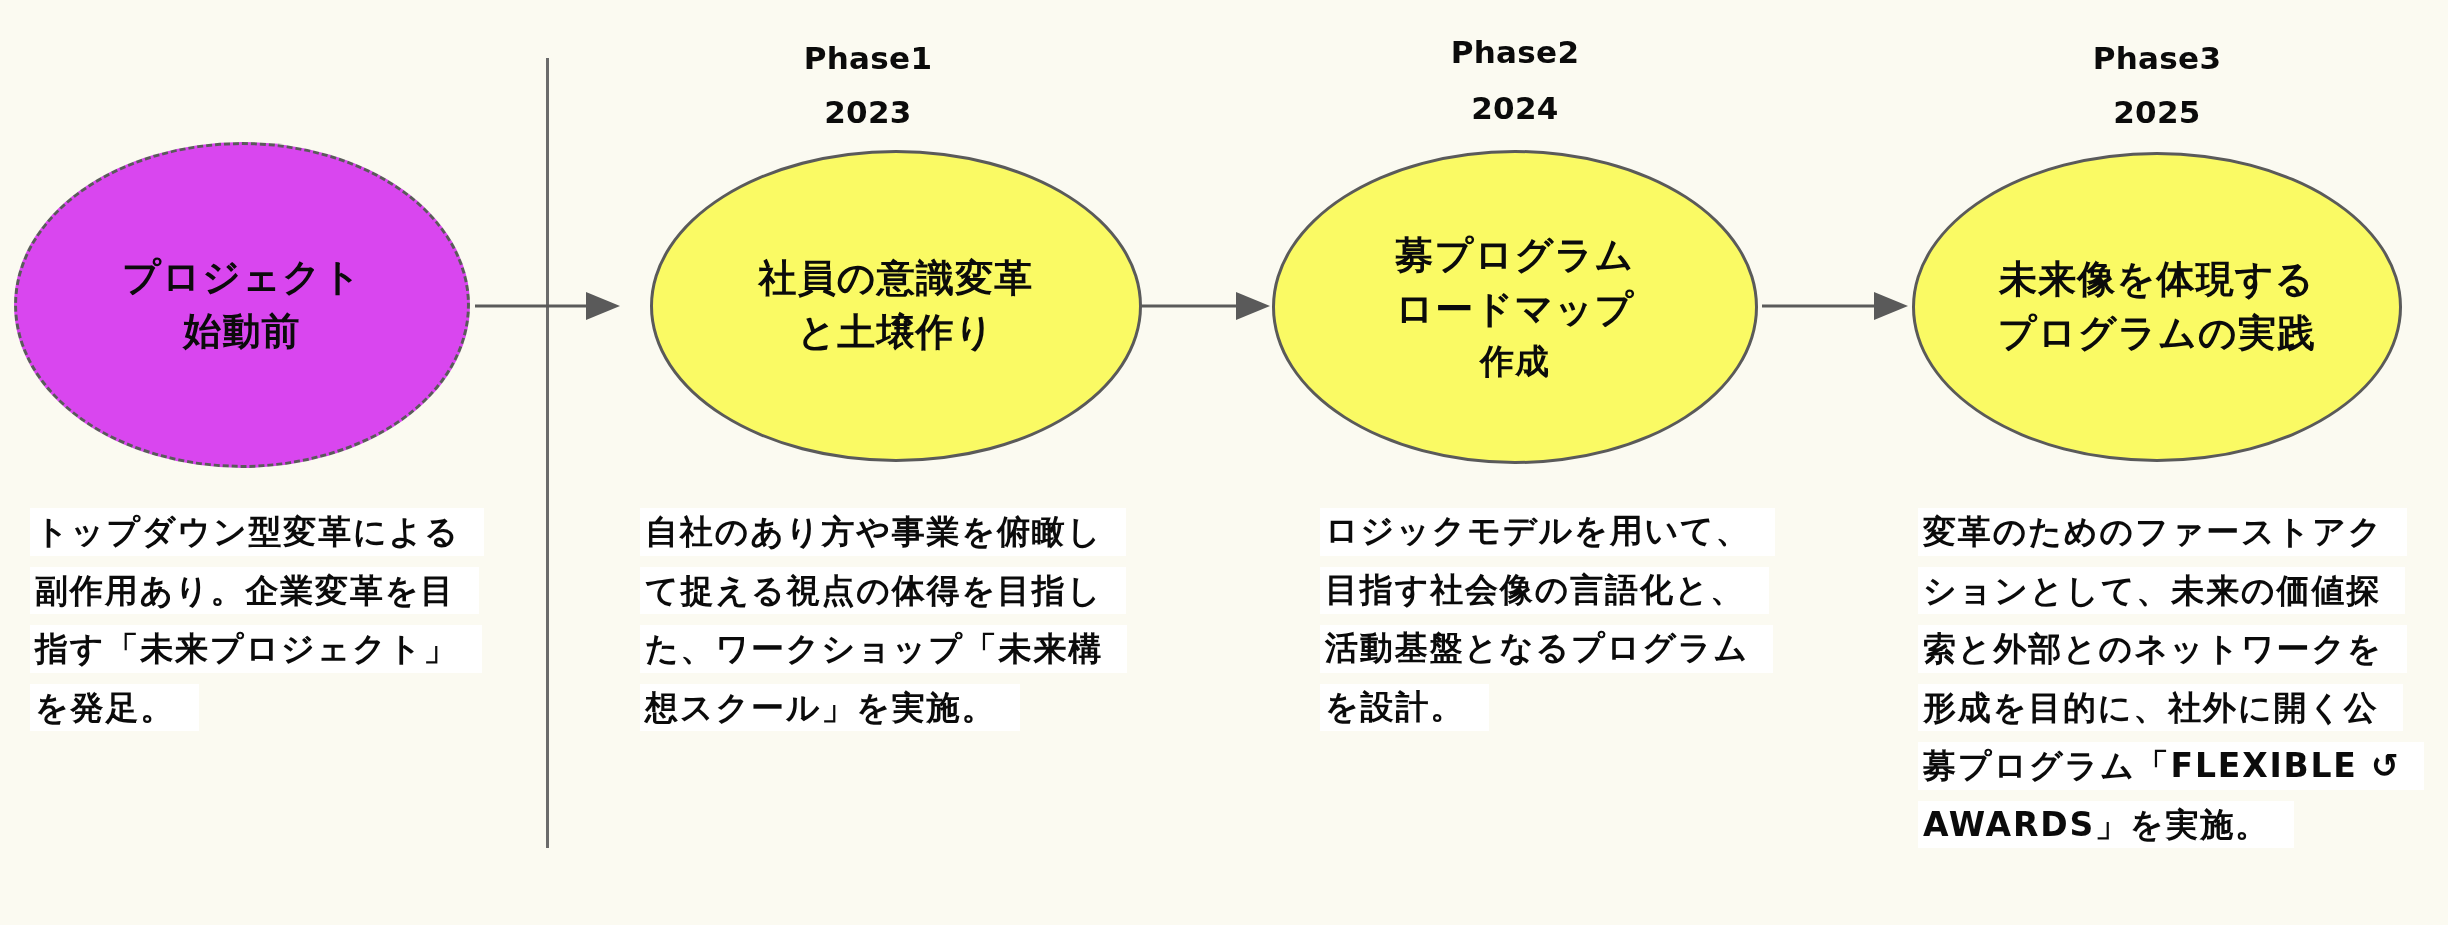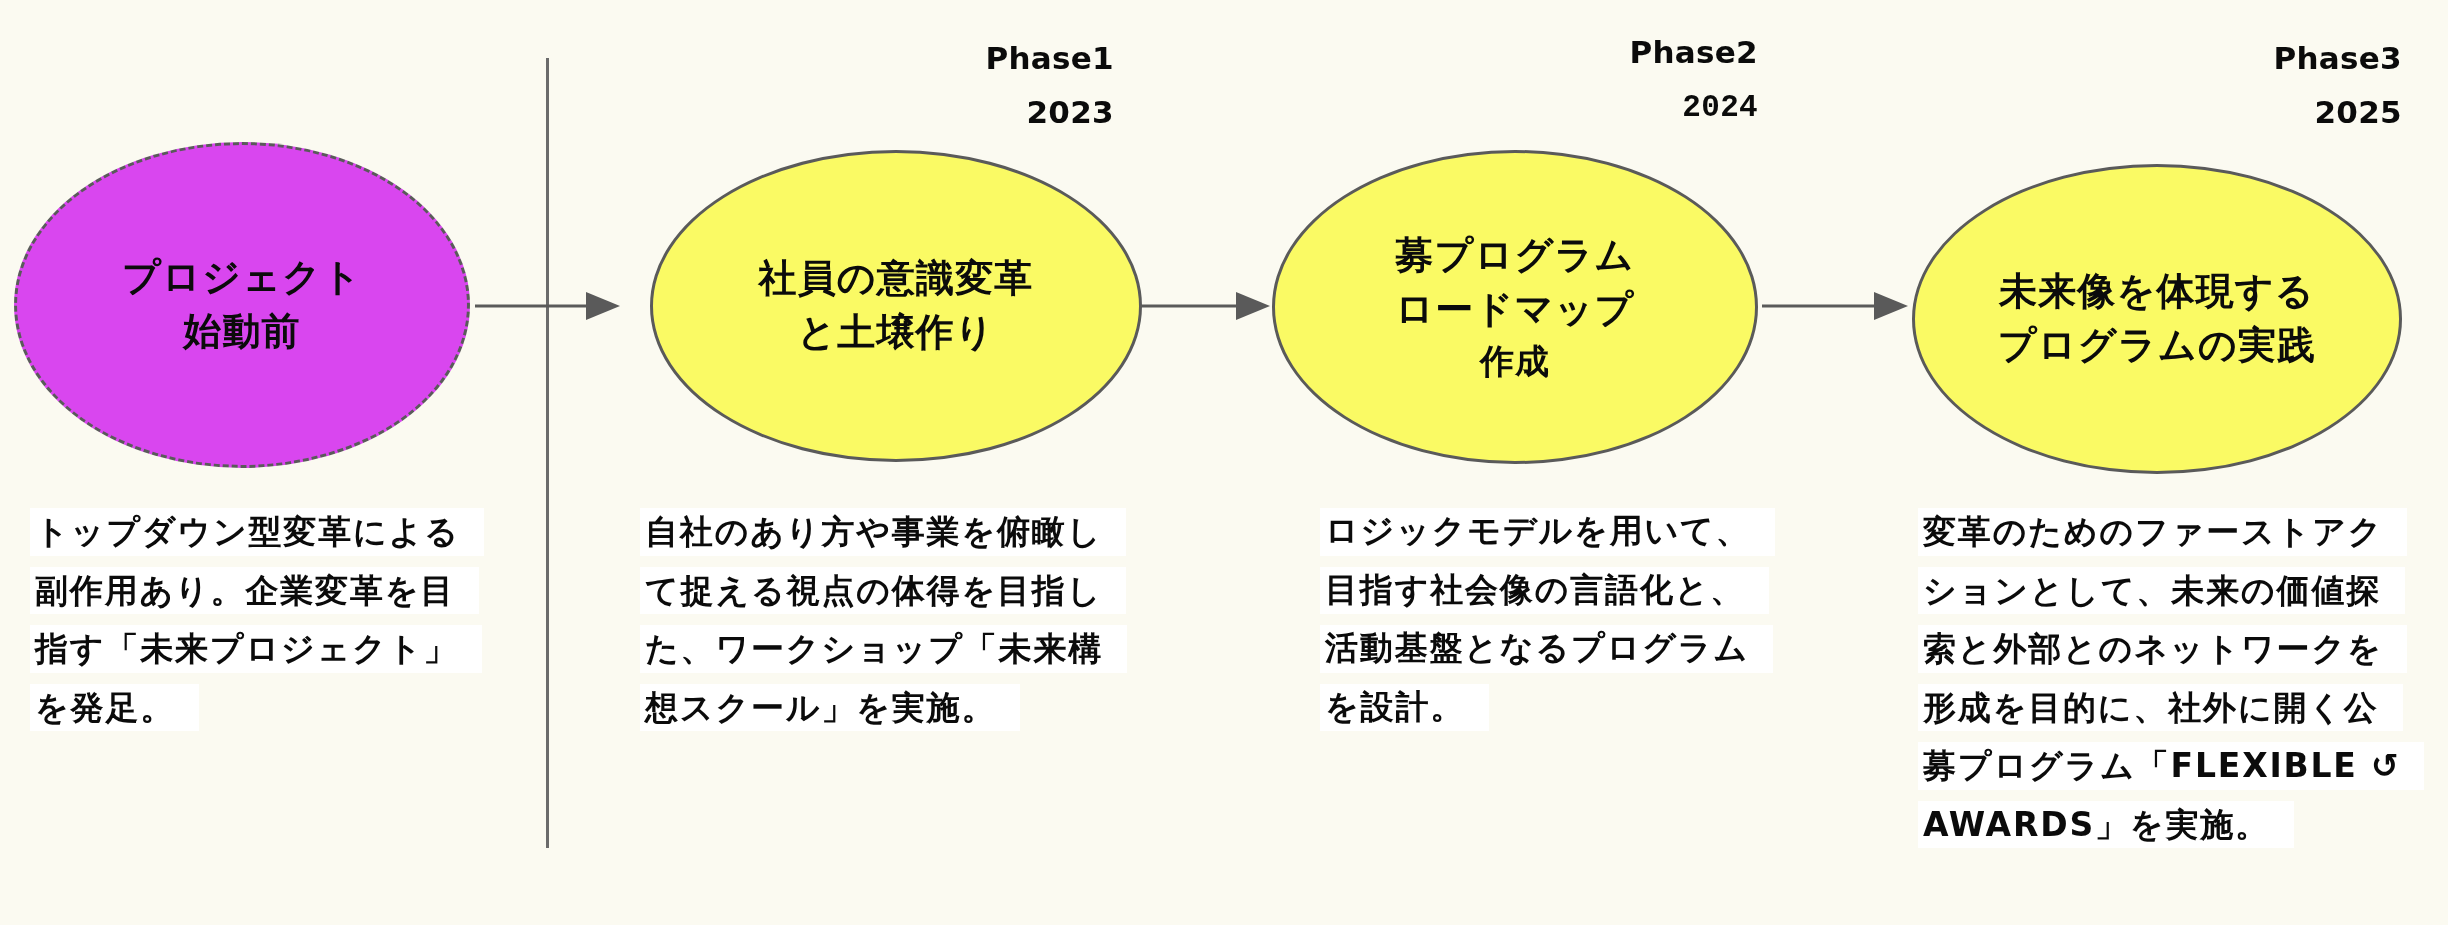--- a/index.html
+++ b/index.html
@@ -53,21 +53,21 @@
   }
   .ellipse-line {
     font-size: 38px;
     font-weight: 700;
     line-height: 1.42;
     letter-spacing: 0.03em;
     white-space: nowrap;
   }
   .phase-head {
     position: absolute;
-    text-align: right;
+    text-align: center;
     font-size: 31px;
     font-weight: 600;
     letter-spacing: 0.01em;
   }
   .desc {
     position: absolute;
     top: 508px;
   }
   .desc-line {
     display: table;
@@ -121,36 +121,36 @@
     <div class="ellipse-line">と土壌作り</div>
   </div>
   <div class="desc" style="left:640px;">
     <span class="desc-line">自社のあり方や事業を俯瞰し</span>
     <span class="desc-line">て捉える視点の体得を目指し</span>
     <span class="desc-line">た、ワークショップ「未来構</span>
     <span class="desc-line">想スクール」を実施。</span>
   </div>
 
   <div class="phase-head" style="left:1272px; top:34px; width:486px;">Phase2</div>
-  <div class="phase-head" style="left:1272px; top:90px; width:486px;font-family:Liberation Mono, monospace;">2024</div>
+  <div class="phase-head" style="left:1272px; top:90px; width:486px;">2024</div>
   <div class="ellipse yellow" style="left:1272px; top:150px; width:486px; height:314px;">
     <div class="ellipse-line">募プログラム</div>
     <div class="ellipse-line">ロードマップ</div>
     <div class="ellipse-line" style="font-size:34px;">作成</div>
   </div>
   <div class="desc" style="left:1320px;font-family:Liberation Serif, serif;">
     <span class="desc-line">ロジックモデルを用いて、</span>
     <span class="desc-line">目指す社会像の言語化と、</span>
     <span class="desc-line">活動基盤となるプログラム</span>
     <span class="desc-line">を設計。</span>
   </div>
 
   <div class="phase-head" style="left:1912px; top:40px; width:490px;">Phase3</div>
   <div class="phase-head" style="left:1912px; top:94px; width:490px;">2025</div>
-  <div class="ellipse yellow" style="left:1912px; top:164px; width:490px; height:310px;text-align:right;">
+  <div class="ellipse yellow" style="left:1912px; top:152px; width:490px; height:310px;text-align:right;">
     <div class="ellipse-line">未来像を体現する</div>
     <div class="ellipse-line">プログラムの実践</div>
   </div>
   <div class="desc" style="left:1918px;">
     <span class="desc-line">変革のためのファーストアク</span>
     <span class="desc-line">ションとして、未来の価値探</span>
     <span class="desc-line">索と外部とのネットワークを</span>
     <span class="desc-line">形成を目的に、社外に開く公</span>
     <span class="desc-line">募プログラム「FLEXIBLE ↺</span>
     <span class="desc-line">AWARDS」を実施。</span>

